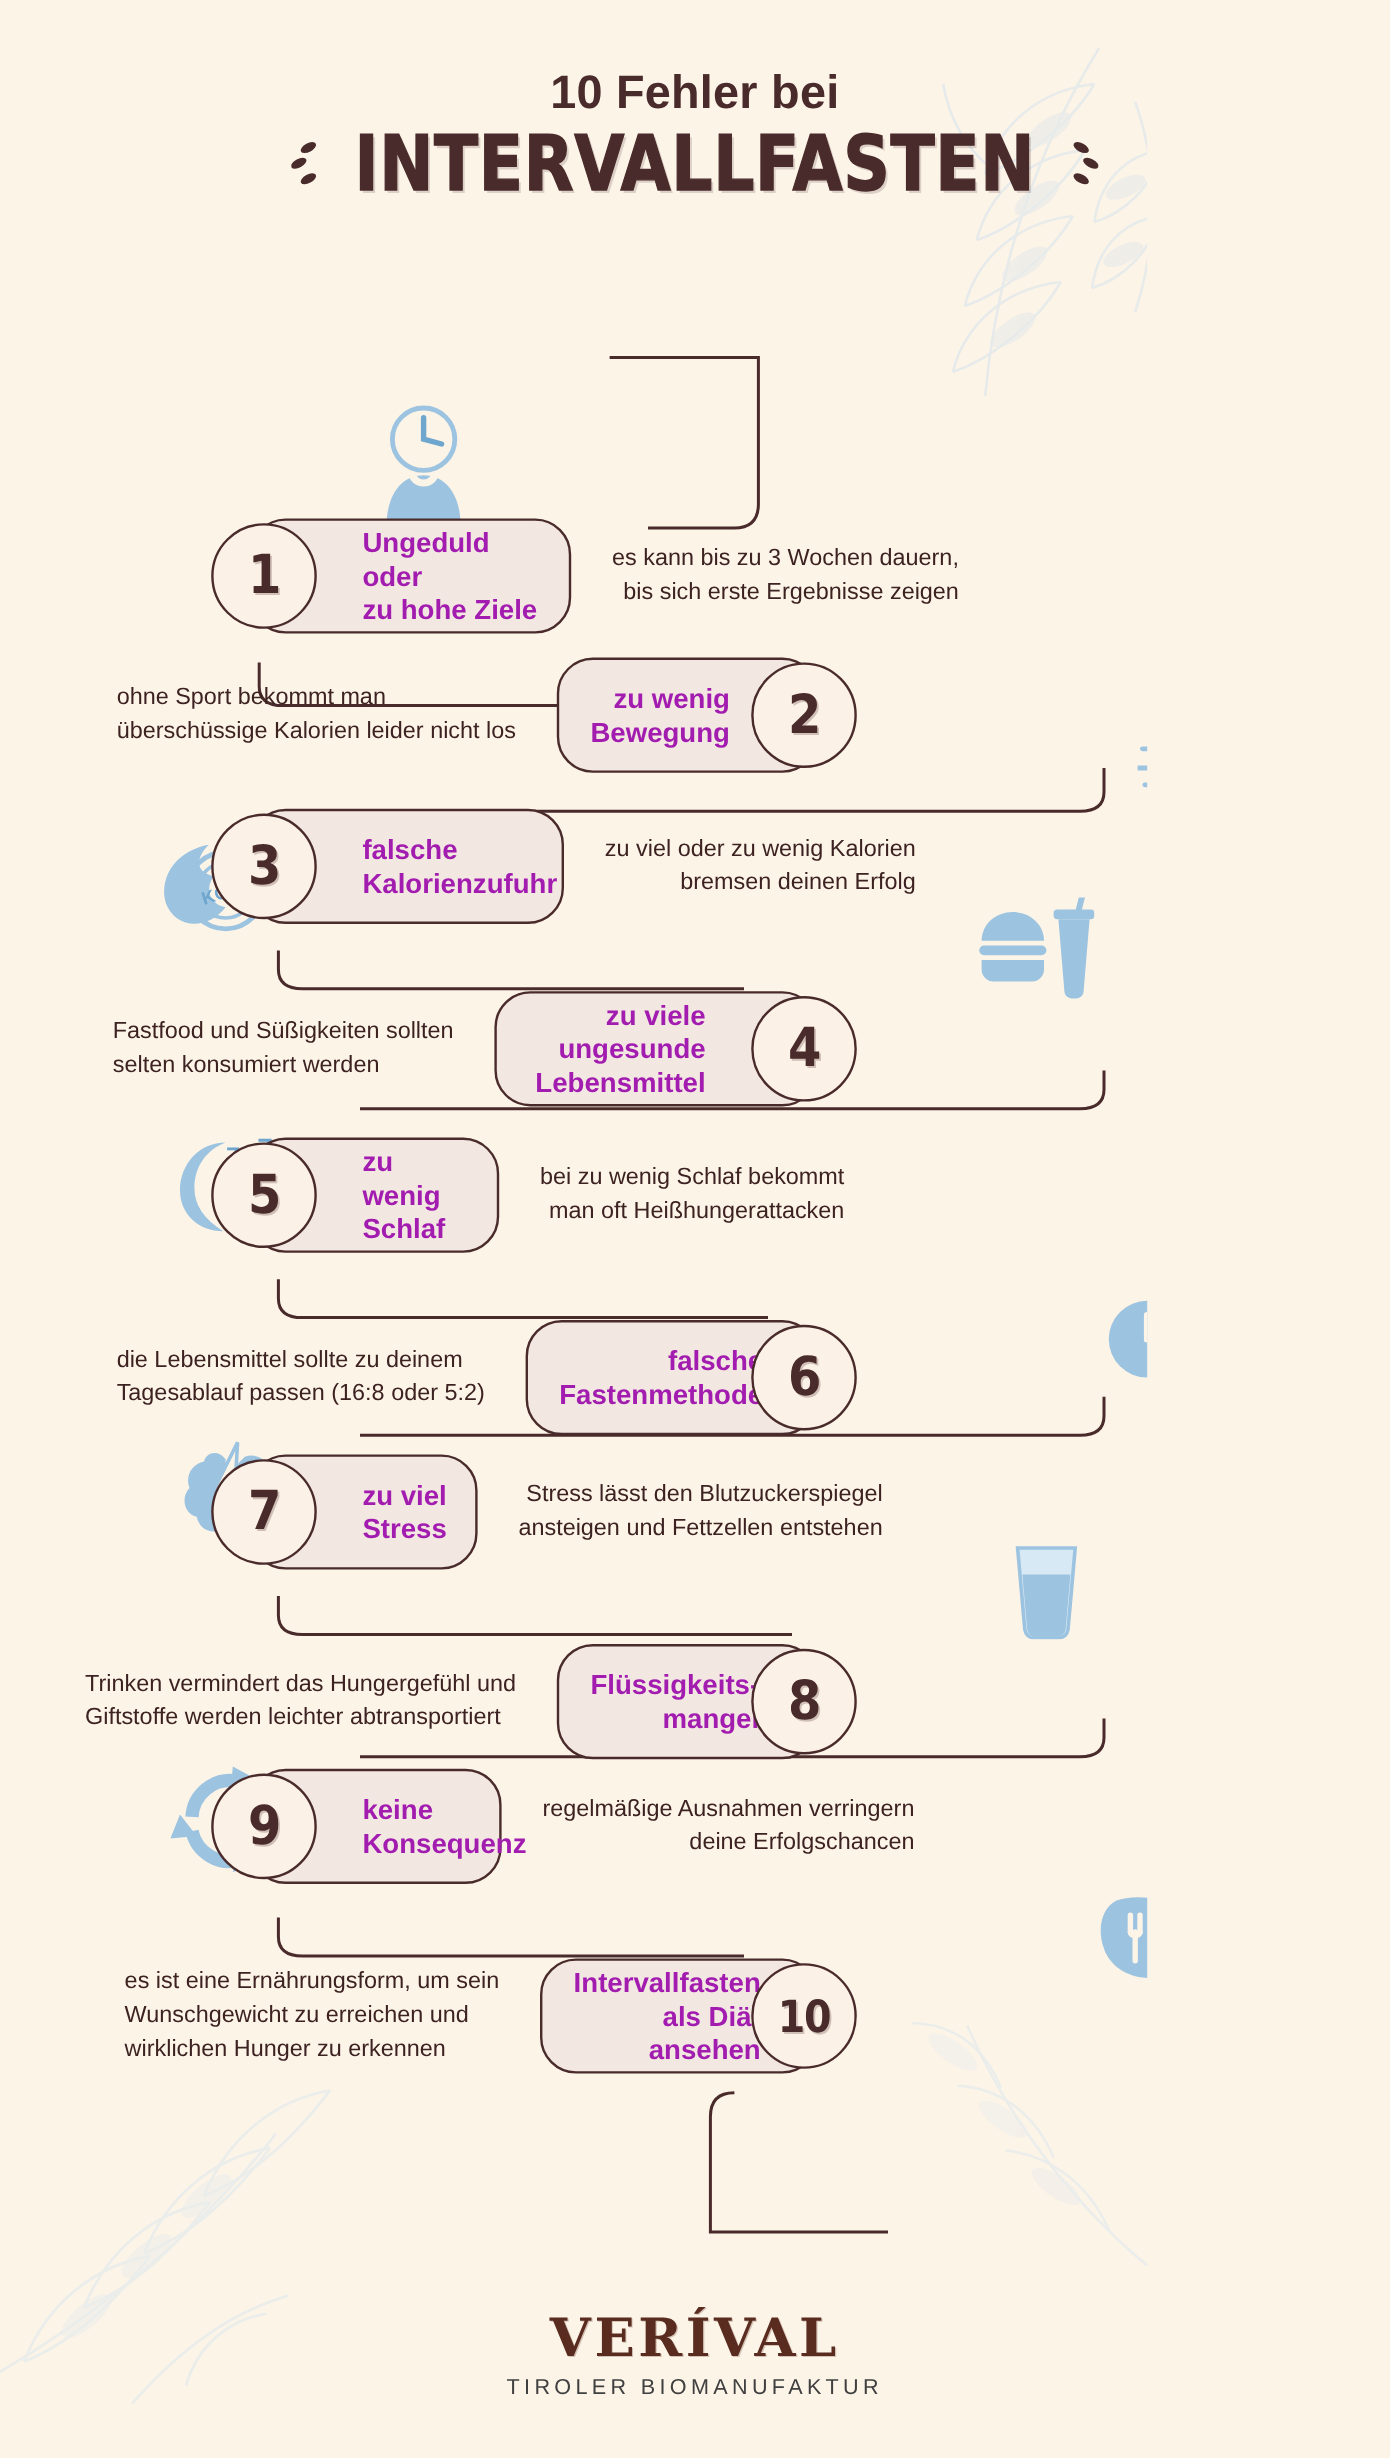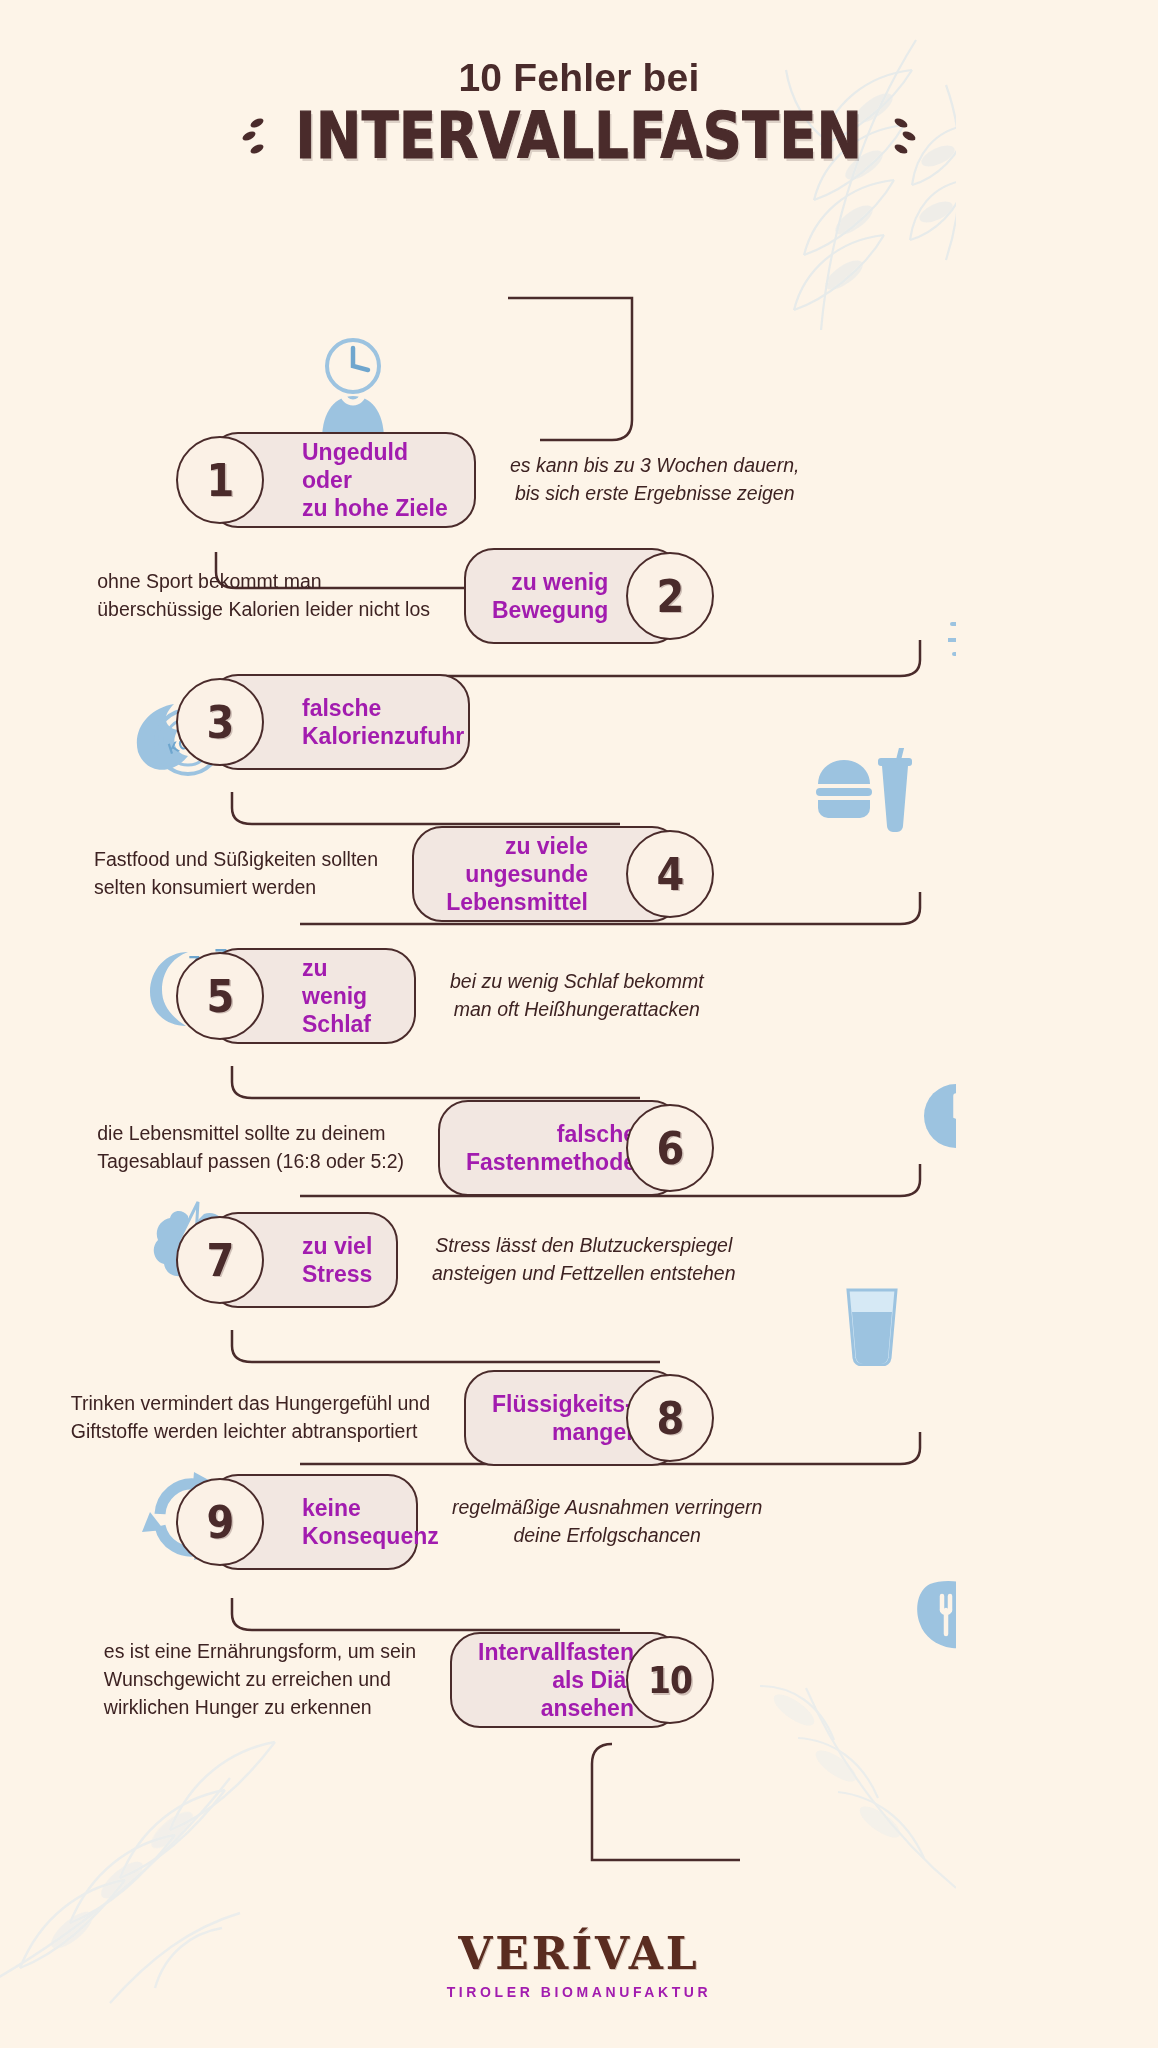--- a/index.html
+++ b/index.html
@@ -75,36 +75,36 @@
     font-size:40px;font-weight:700;color:#4a2b2b;
     letter-spacing:-1px;
     text-shadow:1.5px 1.5px 0 rgba(74,43,43,.25);
     transform:scaleY(1.12);
   }
   .numbadge.ten span{font-size:33px;}
 
   .desc{
     font-size:19.5px;line-height:1.42;color:#3d2222;white-space:pre-line;
   }
-  .desc.to-right{ text-align:center; margin-left:34px;font-style:italic; }
+  .desc.to-right{ text-align:right; margin-left:34px; }
   .desc.to-left{ text-align:left; margin-right:34px; }
 
   
   .sideicon{position:absolute;pointer-events:none;}
 
   
   .footer{position:absolute;left:0;bottom:48px;width:1158px;text-align:center;}
   .logo-word{
     font-family:"DejaVu Serif", serif;
     font-size:44px;font-weight:700;letter-spacing:3px;color:#5a2c20;
     text-shadow:1px 1px 0 rgba(90,44,32,.25);
     margin-top:12px;
   }
   .logo-sub{
-    font-size:14px;letter-spacing:3.6px;color:#a21caf;margin-top:5px;font-weight:700;
+    font-size:18px;letter-spacing:3.6px;color:#404040;margin-top:5px;font-weight:400;
   }
 </style>
 </head>
 <body>
 
 <div id="stage">
 
   <svg class="botanical bot-tr" viewBox="0 0 360 420">
     <g stroke="#d5e3ec" stroke-width="2.2" fill="none">
       <path d="M300 10 C250 90 215 190 205 300"></path>
@@ -268,20 +268,22 @@
     <text x="62" y="58" font-family="Liberation Sans, sans-serif" font-size="15" font-weight="700" fill="#6fa6ce" text-anchor="middle" transform="rotate(-18 62 52)">KCAL</text>
   </svg>
   <div class="row" style="left:208px;top:674px;">
     <div class="card left" style="width:262px;">
       <div class="numbadge l">
           <span>3</span>
         </div>
       <div class="label">falsche
 Kalorienzufuhr</div>
     </div>
+    <div class="desc to-right">zu viel oder zu wenig Kalorien
+bremsen deinen Erfolg</div>
   </div>
 
   <svg class="sideicon" style="left:812px;top:748px;" width="100" height="86" viewBox="0 0 100 86">
     <g fill="#9cc3e0">
       <path d="M6 36 C6 22 18 12 32 12 C46 12 58 22 58 36 Z"></path>
       <rect x="4" y="40" width="56" height="8" rx="4"></rect>
       <path d="M6 52 h52 v8 a10 10 0 0 1 -10 10 h-32 a10 10 0 0 1 -10 -10 z"></path>
       <path d="M70 18 h26 l-5 60 a6 6 0 0 1 -6 6 h-4 a6 6 0 0 1 -6 -6 z"></path>
       <rect x="66" y="10" width="34" height="8" rx="3"></rect>
       <rect x="86" y="-6" width="5" height="18" rx="2" transform="rotate(14 88 4)"></rect>

